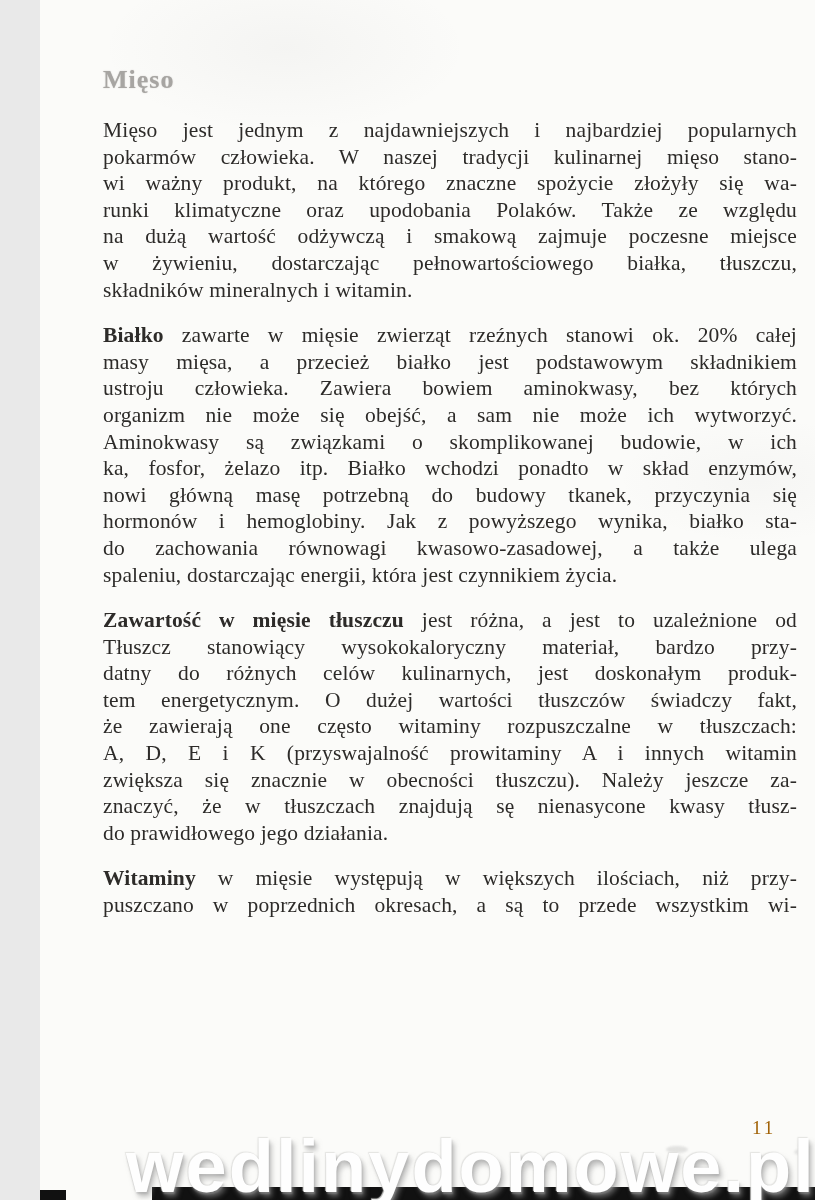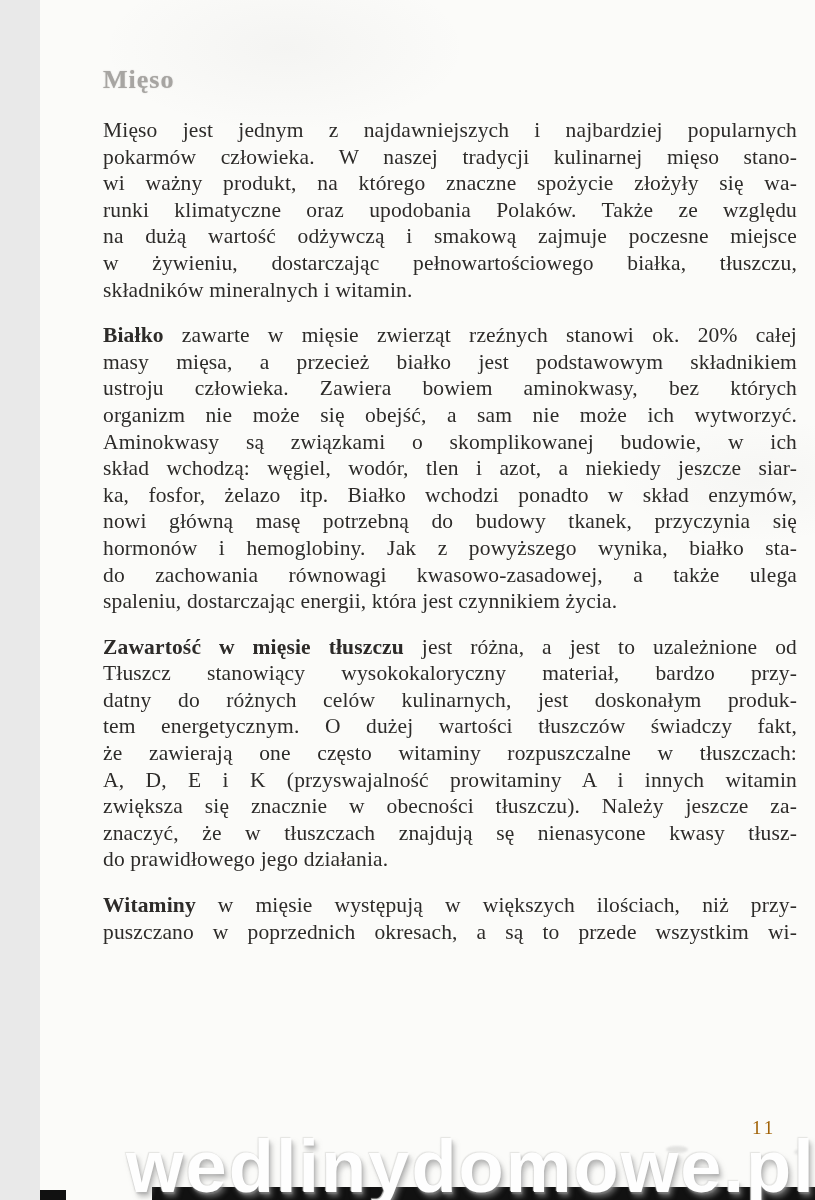--- a/index.html
+++ b/index.html
@@ -107,21 +107,20 @@
         <div class="line">na dużą wartość odżywczą i smakową zajmuje poczesne miejsce</div>
         <div class="line">w żywieniu, dostarczając pełnowartościowego białka, tłuszczu,</div>
         <div class="line lastline">składników mineralnych i witamin.</div>
       </div>
       <div class="para">
         <div class="line"><strong>Białko</strong> zawarte w mięsie zwierząt rzeźnych stanowi ok. 20% całej</div>
         <div class="line">masy mięsa, a przecież białko jest podstawowym składnikiem</div>
         <div class="line">ustroju człowieka. Zawiera bowiem aminokwasy, bez których</div>
         <div class="line">organizm nie może się obejść, a sam nie może ich wytworzyć.</div>
         <div class="line">Aminokwasy są związkami o skomplikowanej budowie, w ich</div>
-        <div class="line">skład wchodzą: węgiel, wodór, tlen i azot, a niekiedy jeszcze siar-</div>
         <div class="line">ka, fosfor, żelazo itp. Białko wchodzi ponadto w skład enzymów,</div>
         <div class="line">nowi główną masę potrzebną do budowy tkanek, przyczynia się</div>
         <div class="line">hormonów i hemoglobiny. Jak z powyższego wynika, białko sta-</div>
         <div class="line">do zachowania równowagi kwasowo-zasadowej, a także ulega</div>
         <div class="line lastline">spaleniu, dostarczając energii, która jest czynnikiem życia.</div>
       </div>
       <div class="para">
         <div class="line"><strong>Zawartość w mięsie tłuszczu</strong> jest różna, a jest to uzależnione od</div>
         <div class="line">Tłuszcz stanowiący wysokokaloryczny materiał, bardzo przy-</div>
         <div class="line">datny do różnych celów kulinarnych, jest doskonałym produk-</div>

